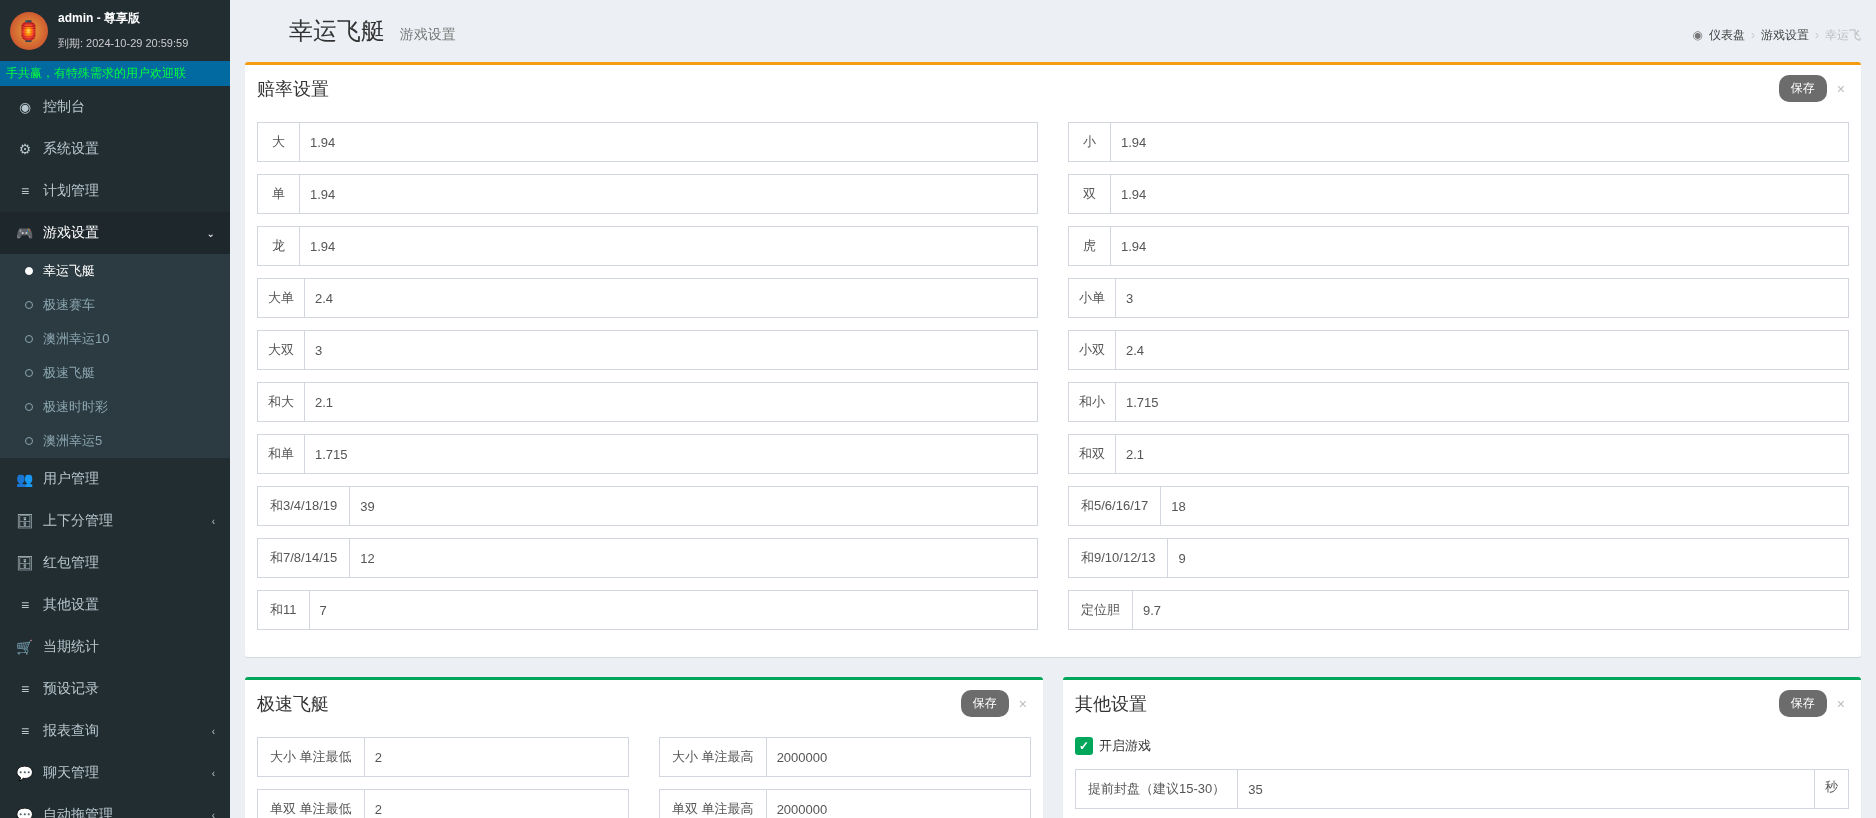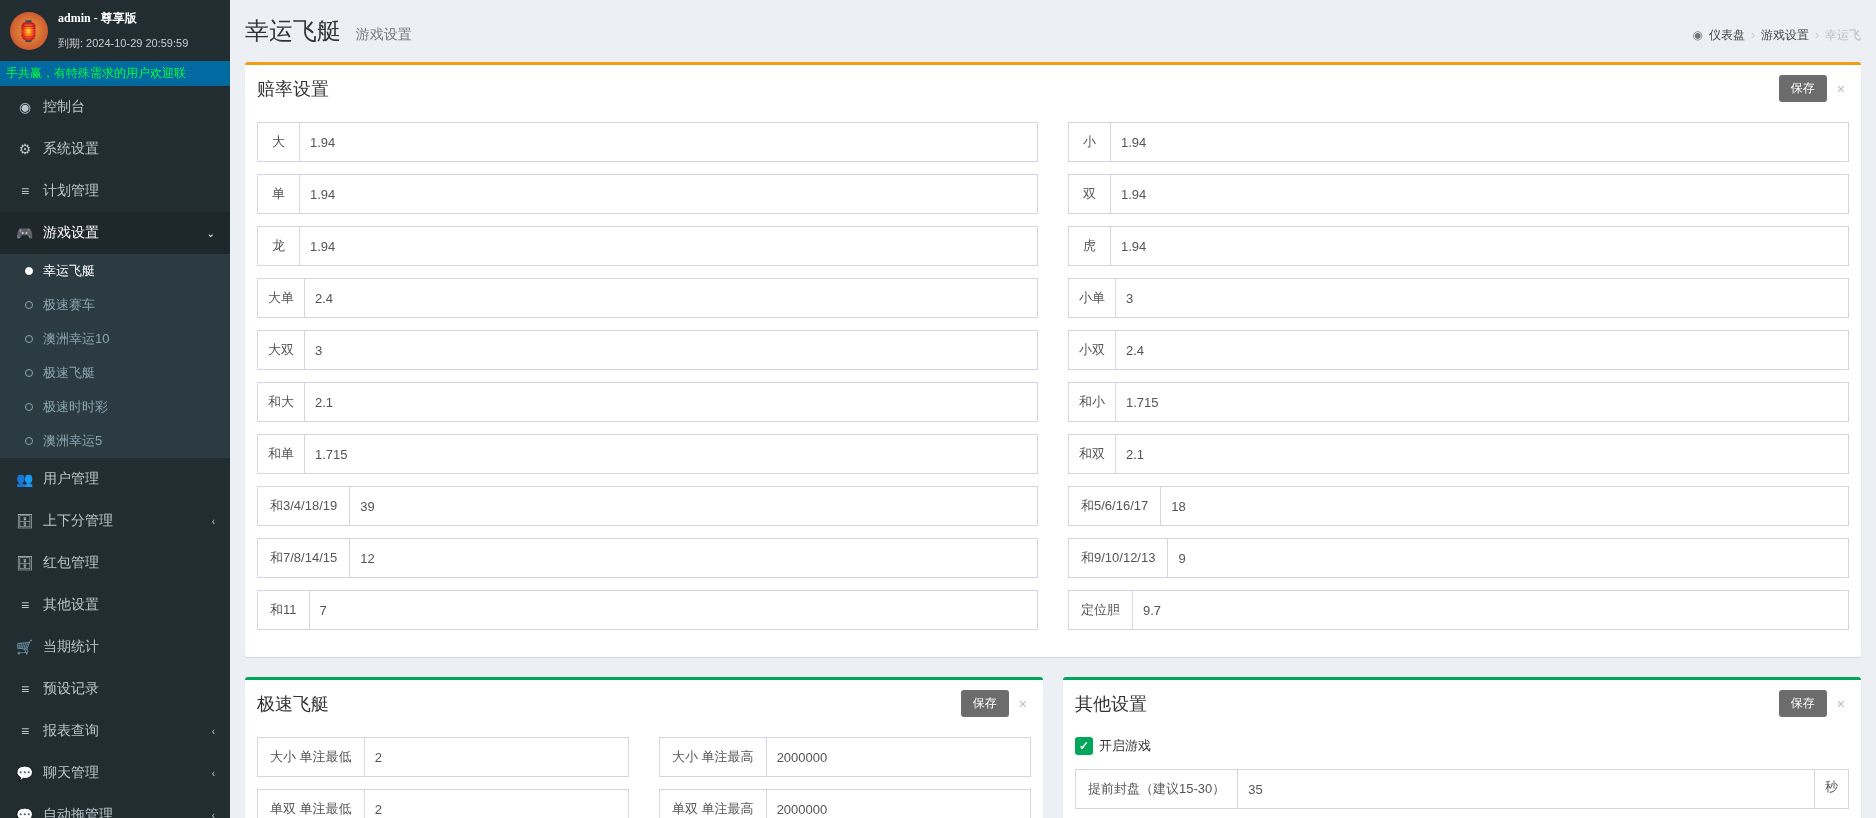--- a/index.html
+++ b/index.html
@@ -2,51 +2,51 @@
 <html><head>
 <meta charset="utf-8">
 <style>
 * { box-sizing: border-box; margin: 0; padding: 0; }
 body { font-family: "Helvetica Neue", Helvetica, Arial, sans-serif; font-size: 13px; color: #333; background: #ecf0f5; overflow: hidden; }
 .wrapper { display: flex; height: 818px; width: 1876px; }
 .sidebar { width: 230px; background: #222d32; color: #b8c7ce; display: flex; flex-direction: column; flex-shrink: 0; }
 .user-panel { padding: 10px; display: flex; align-items: center; background: #222d32; }
 .user-avatar { width: 38px; height: 38px; border-radius: 50%; background: radial-gradient(#e8a23a, #c43c2c); margin-right: 10px; display:flex; align-items:center; justify-content:center; font-size:20px;}
 .user-info { color: #fff; font-size: 12px; }
-.user-info .name { font-weight: bold; margin-bottom: 9px; font-family: Liberation Serif, serif;}
+.user-info .name { font-weight: bold; margin-bottom: 9px;}
 .user-info .expire { color: #ccc; font-size: 11px; }
 .marquee { background: #0369a1; color: #00ff3c; font-size: 12px; padding: 4px 6px; white-space: nowrap; overflow: hidden; }
 .nav { list-style: none; flex: 1; overflow-y: auto; }
 .nav li { display: block; }
 .nav > li > a { display: flex; align-items: center; padding: 12px 15px; color: #b8c7ce; text-decoration: none; font-size: 14px; }
 .nav > li.active > a { background: #1e282c; color: #fff; }
 .nav .icon { width: 20px; display: inline-block; margin-right: 8px; text-align: center; }
 .nav .chev { margin-left: auto; font-size: 10px; }
 .treeview-menu { list-style: none; background: #2c3b41; }
 .treeview-menu li a { display: flex; align-items: center; padding: 8px 15px 8px 25px; color: #8aa4af; font-size: 13px; text-decoration: none; }
 .treeview-menu li.active a { color: #fff; }
 .treeview-menu .o-icon { width: 8px; height: 8px; border: 1.5px solid currentColor; border-radius: 50%; margin-right: 10px; }
 .treeview-menu li.active .o-icon { background: #fff; border-color:#fff; }
 
 .content-wrapper { flex: 1; background: #ecf0f5; overflow-y: auto; padding: 0; }
-.content-header { padding: 15px 15px 0 15px; display: flex; align-items: baseline; justify-content: space-between; }
+.content-header { padding: 15px 15px 0 15px; display: flex; align-items: baseline; justify-content: space-between; margin-left: 44px; }
 .content-header h1 { font-size: 24px; font-weight: 500; color: #333; }
 .content-header h1 small { font-size: 14px; color: #777; margin-left: 8px; font-weight: 300;}
 .breadcrumb { font-size: 12px; color: #777; display: flex; align-items: center; gap: 6px;}
 .breadcrumb a { color: #444; text-decoration: none; }
 .breadcrumb .sep { color: #ccc; }
 .breadcrumb .cur { color: #bbb; }
 
 .content { padding: 15px; }
 .box { background: #fff; border-top: 3px solid #00a65a; border-radius: 3px; box-shadow: 0 1px 1px rgba(0,0,0,0.1); margin-bottom: 20px; }
 .box.box-warning { border-top-color: #f39c12; }
 .box-header { padding: 10px 12px; display: flex; align-items: center; }
 .box-title { font-size: 18px; font-weight: 400; }
 .box-tools { margin-left: auto; display: flex; align-items: center; gap: 6px; }
-.btn-save { background: #6c6c6c; color: #fff; border: none; padding: 5px 12px; border-radius: 3px; font-size: 12px; cursor: pointer; }
+.btn-save { background: #6c6c6c; color: #fff; border: none; padding: 5px 12px; border-radius: 10px; font-size: 12px; cursor: pointer; }
 .btn-close { color: #bbb; font-size: 14px; cursor: pointer; padding: 0 4px; }
 .box-body { padding: 10px 12px 15px; }
 
 .row { display: flex; gap: 30px; margin-bottom: 12px; }
 .col-half { flex: 1; }
 .input-group { display: flex; width: 100%; }
 .input-group .addon { background: #fff; border: 1px solid #d2d6de; border-right: none; padding: 8px 10px; min-width: 42px; text-align: center; color: #555; font-size: 13px; display: flex; align-items: center; justify-content: center; white-space: nowrap; }
 .input-group .addon.wide { min-width: auto; padding: 8px 12px; }
 .input-group input { flex: 1; border: 1px solid #d2d6de; padding: 8px 10px; font-size: 13px; color: #555; outline: none; height: 40px; }
 .input-group .addon-right { border: 1px solid #d2d6de; border-left: none; padding: 8px 10px; background: #fff; color: #555;}

